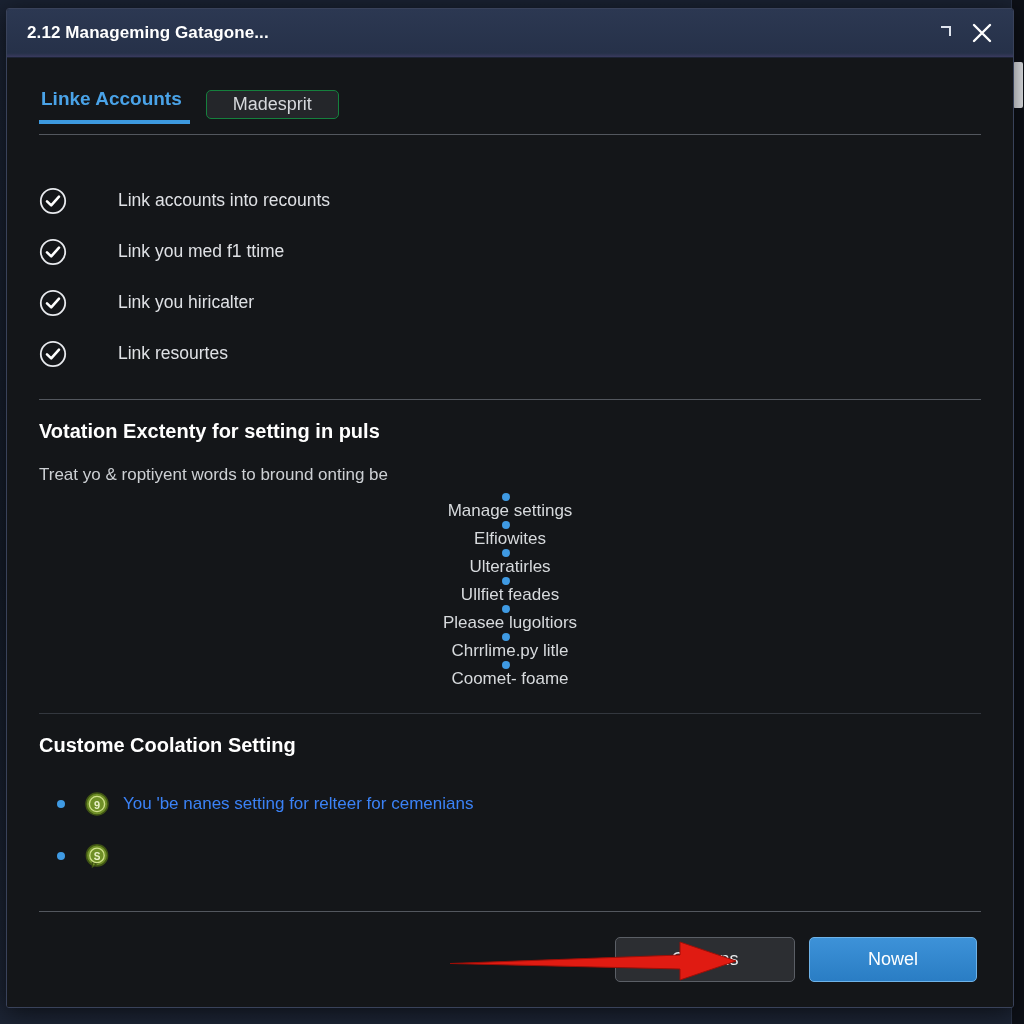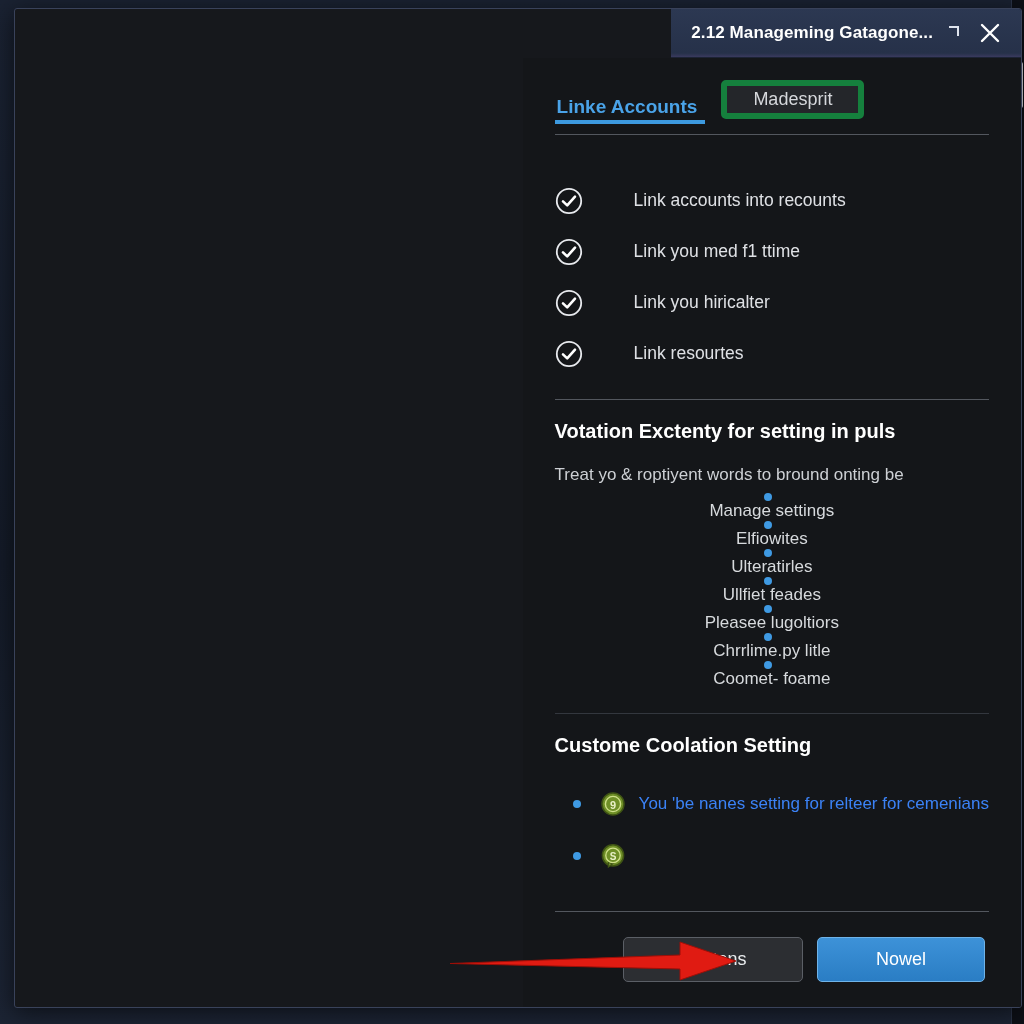--- a/index.html
+++ b/index.html
@@ -36,32 +36,31 @@
     left: 1px;
     width: 10px;
     height: 46px;
     background: #e8eaee;
     border-radius: 2px;
   }
 
   
   #dialog {
     position: absolute;
-    left: 14px;
+    left: 6px;
     top: 8px;
     width: 1006px;
     height: 998px;
     background: #16181c;
     border: 1px solid #39425a;
     border-radius: 3px;
     box-shadow: 0 4px 24px rgba(0,0,0,.6);
     overflow: hidden;
     display: flex;
     flex-direction: column;
-    align-items: flex-end;
   }
 
   
   #titlebar {
     height: 48px;
     flex: 0 0 48px;
     background: linear-gradient(180deg, #2c3852 0%, #263149 92%, #3a3a5e 100%);
     display: flex;
     align-items: center;
     padding: 0 12px 0 20px;
@@ -100,29 +99,29 @@
     display: flex;
     align-items: flex-end;
     padding: 30px 0 0 32px;
     height: 66px;
     box-sizing: border-box;
   }
   #tab-active {
     color: #4aa3e8;
     font-size: 19px;
     font-weight: bold;
-    padding: 0 8px 2px 2px;
+    padding: 0 8px 10px 2px;
     border-bottom: 4px solid #3d9ae0;
     margin-right: 16px;
     cursor: pointer;
     white-space: nowrap;
   }
   #tab-secondary {
     background: #24262a;
-    border: 6px solid #15803d;
+    border: 1px solid #15803d;
     border-radius: 5px;
     color: #d6d8dc;
     font-size: 18px;
     padding: 3px 26px;
     margin-bottom: 5px;
     cursor: pointer;
     white-space: nowrap;
   }
 
   .divider {

